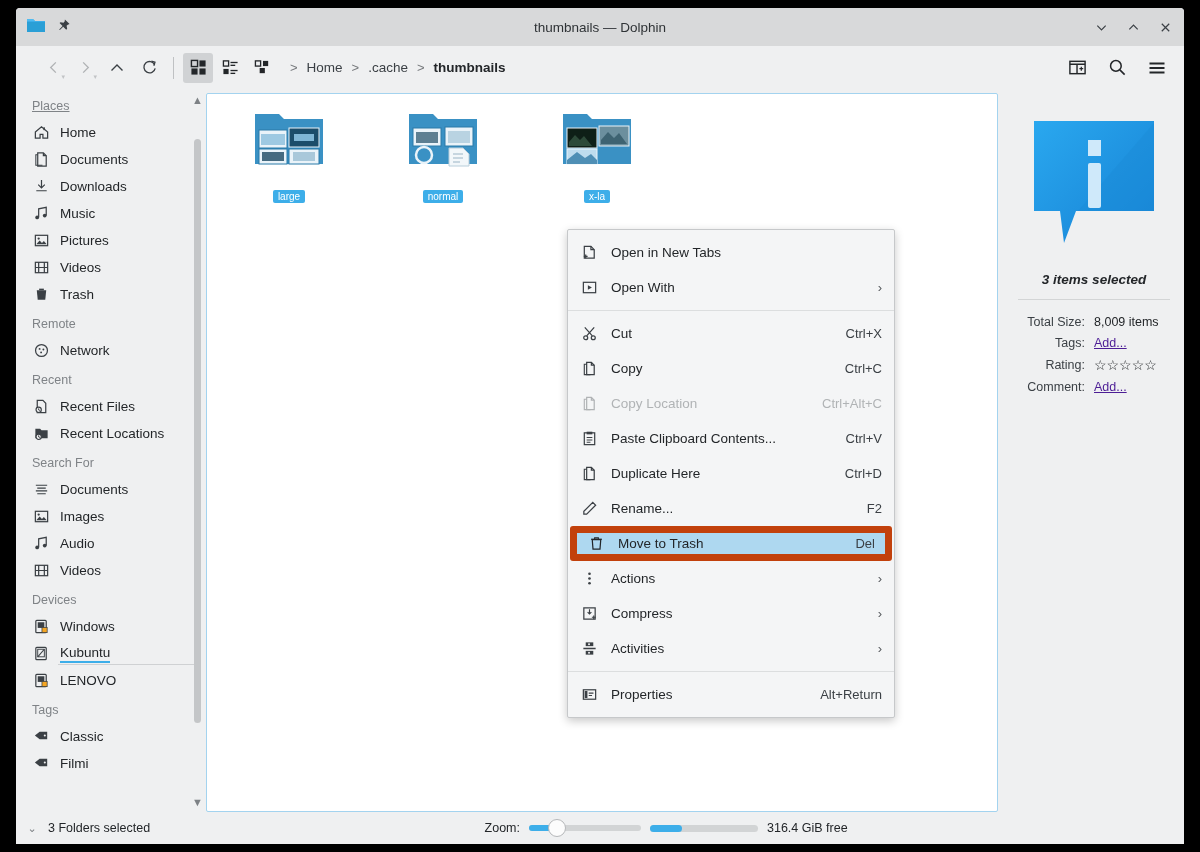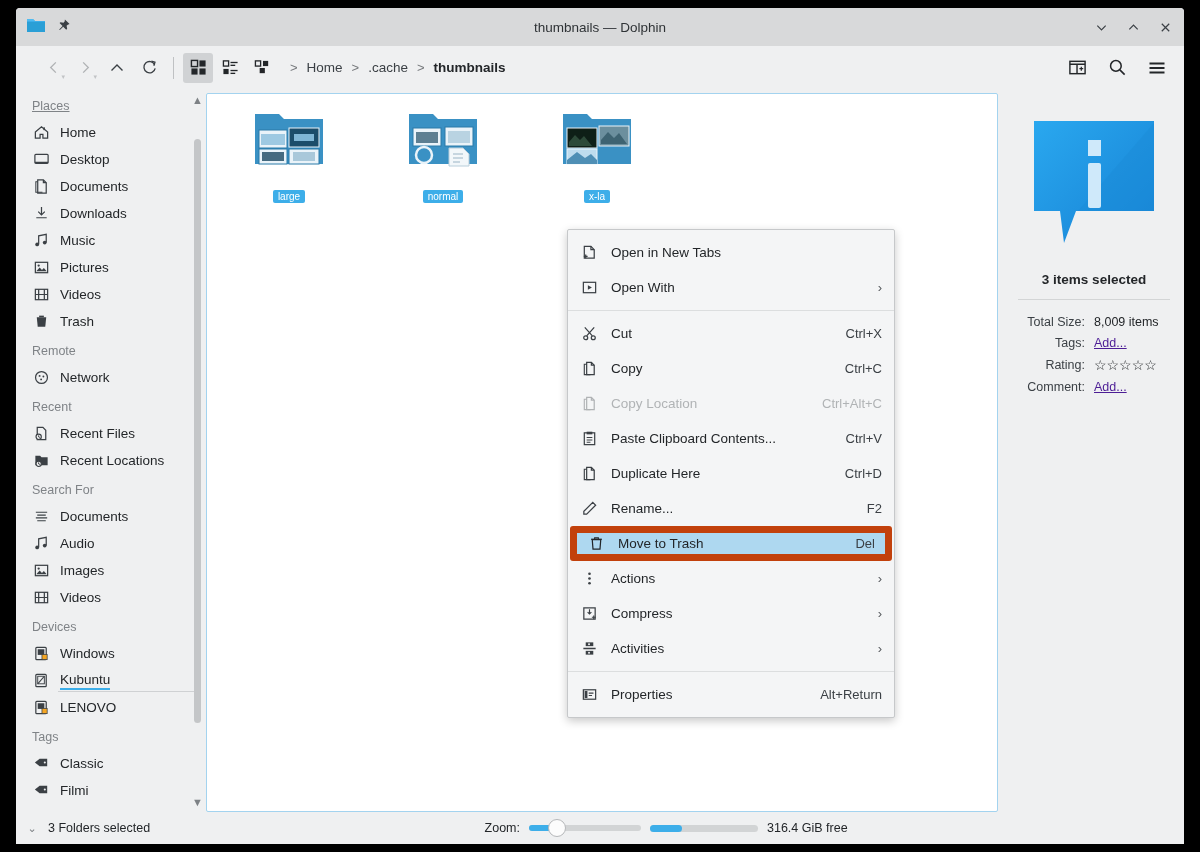--- a/index.html
+++ b/index.html
@@ -175,20 +175,21 @@
     background: #eff0f1;
     padding: 14px 14px 0 14px;
     display: flex; flex-direction: column; align-items: center;
   }
   .ip-icon { margin-top: 14px; }
   .ip-title {
     margin-top: 22px;
     font-weight: bold;
     font-size: 13.5px;
     color: #232629;
+    font-style: italic;
   }
   .ip-rule { width: 152px; height: 1px; background: #d3d5d6; margin: 12px 0 10px 0; }
   .ip-table { width: 100%; font-size: 12.5px; }
   .ip-table tr td { padding: 2.5px 0; vertical-align: middle; }
   .ip-key { text-align: right; color: #3b4045; padding-right: 7px !important; white-space: nowrap; width: 72px; }
   .ip-val { text-align: left; color: #232629; }
   .ip-link { color: #4c1d95; text-decoration: underline; }
   .stars { letter-spacing: 0px; font-size: 14px; color: #232629; }
 
   
@@ -384,29 +385,20 @@
           <svg width="17" height="17" viewBox="0 0 18 18">
               <path d="M2.5 8.5L9 3l6.5 5.5V15h-5v-4h-3v4h-5z" fill="none" stroke="#3b4045" stroke-width="1.3"></path>
               <rect x="11" y="3.5" width="1.6" height="3" fill="#3b4045"></rect>
             </svg>
         </span>
         <span class="slabel">Home</span>
       </div>
       <div class="side-item">
         <span class="sico">
           <svg width="17" height="17" viewBox="0 0 18 18">
-              <rect x="2" y="3.5" width="14" height="9.5" rx="1" fill="none" stroke="#3b4045" stroke-width="1.3"></rect>
-              <path d="M2 12h14" stroke="#3b4045" stroke-width="1.3"></path>
-            </svg>
-        </span>
-        <span class="slabel">Desktop</span>
-      </div>
-      <div class="side-item">
-        <span class="sico">
-          <svg width="17" height="17" viewBox="0 0 18 18">
               <path d="M5 2h6l3 3v11H5z" fill="none" stroke="#3b4045" stroke-width="1.3"></path>
               <path d="M11 2v3h3" fill="none" stroke="#3b4045" stroke-width="1.3"></path>
               <path d="M5 4H3v11h7" fill="none" stroke="#3b4045" stroke-width="1.1"></path>
             </svg>
         </span>
         <span class="slabel">Documents</span>
       </div>
       <div class="side-item">
         <span class="sico">
           <svg width="17" height="17" viewBox="0 0 18 18">
@@ -495,36 +487,36 @@
         <span class="sico">
           <svg width="17" height="17" viewBox="0 0 18 18">
               <path d="M3 4.5h12M4.5 7.5h9M3 10.5h12M4.5 13.5h9" stroke="#3b4045" stroke-width="1.3"></path>
             </svg>
         </span>
         <span class="slabel">Documents</span>
       </div>
       <div class="side-item">
         <span class="sico">
           <svg width="17" height="17" viewBox="0 0 18 18">
+              <rect x="2.5" y="3.5" width="13" height="11" fill="none" stroke="#3b4045" stroke-width="1.3"></rect>
+              <circle cx="6" cy="7" r="1.2" fill="#3b4045"></circle>
+              <path d="M3.5 13l3.5-4 2.5 2.6 2-2 3 3.4z" fill="#3b4045"></path>
+            </svg>
+        </span>
+        <span class="slabel">Images</span>
+      </div>
+      <div class="side-item">
+        <span class="sico">
+          <svg width="17" height="17" viewBox="0 0 18 18">
               <path d="M6 13V4l8-1.5V11" fill="none" stroke="#3b4045" stroke-width="1.3"></path>
               <circle cx="4.4" cy="13.2" r="2" fill="#3b4045"></circle>
               <circle cx="12.4" cy="11.2" r="2" fill="#3b4045"></circle>
             </svg>
         </span>
         <span class="slabel">Audio</span>
-      </div>
-      <div class="side-item">
-        <span class="sico">
-          <svg width="17" height="17" viewBox="0 0 18 18">
-              <rect x="2.5" y="3.5" width="13" height="11" fill="none" stroke="#3b4045" stroke-width="1.3"></rect>
-              <circle cx="6" cy="7" r="1.2" fill="#3b4045"></circle>
-              <path d="M3.5 13l3.5-4 2.5 2.6 2-2 3 3.4z" fill="#3b4045"></path>
-            </svg>
-        </span>
-        <span class="slabel">Images</span>
       </div>
       <div class="side-item">
         <span class="sico">
           <svg width="17" height="17" viewBox="0 0 18 18">
               <rect x="2.5" y="3.5" width="13" height="11" fill="none" stroke="#3b4045" stroke-width="1.3"></rect>
               <path d="M6 3.5v11M12 3.5v11M2.5 9h13" stroke="#3b4045" stroke-width="1.3"></path>
             </svg>
         </span>
         <span class="slabel">Videos</span>
       </div>

